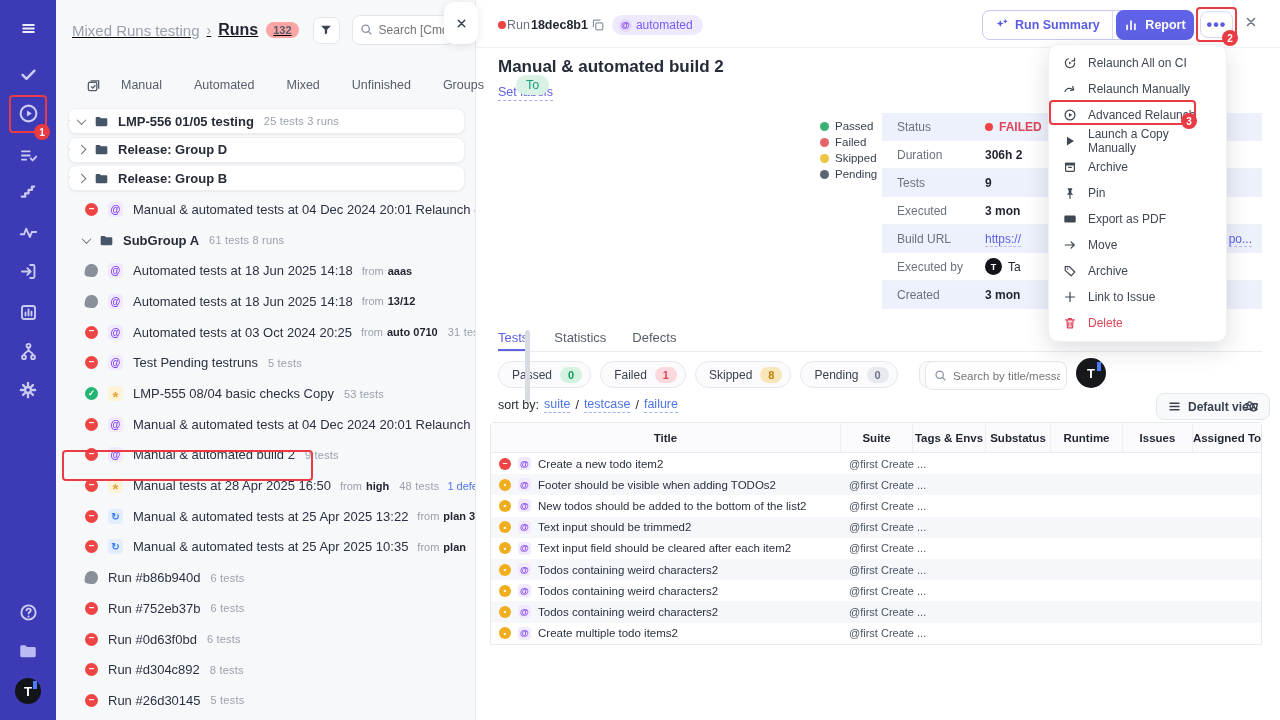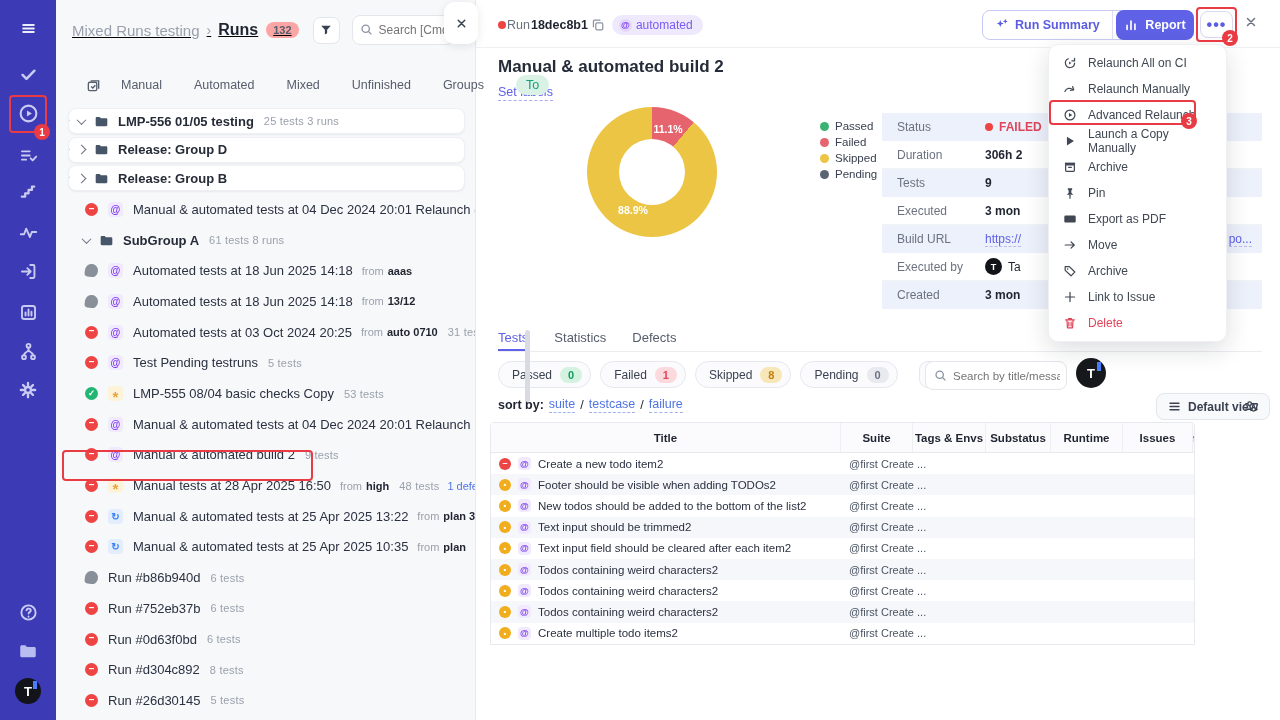--- a/index.html
+++ b/index.html
@@ -111,27 +111,27 @@
   .cc-gray { background:#e8eaef; color:#6b7280; }
   .chip.bubble { margin-left:12px; padding:0 12px; gap:9px; border-radius:9px; }
   .chip-search { position:absolute; left:449px; top:361px; }
   .chip-search input { width:142px; height:29px; border:1px solid #e3e6ea; border-radius:8px; font-size:11.5px; color:#3a4150; padding:0 6px 0 27px; outline:none; background:#fff; font-family:"Liberation Sans",sans-serif; }
   .chip-search svg { position:absolute; left:9px; top:8px; }
   .big-avatar { position:absolute; left:600px; top:358px; width:30px; height:30px; border-radius:50%; background:#16181c; color:#fff; font-weight:bold; font-size:13px; display:flex; align-items:center; justify-content:center; cursor:pointer; z-index:5; }
   .big-avatar i { position:absolute; right:5px; top:4px; width:4px; height:9px; background:#4a7dff; }
 
   
   .sort-row { position:absolute; left:22px; top:397px; font-size:12.5px; color:#1f2430; display:flex; align-items:center; gap:5px; }
-  .sort-row b { font-weight:bold; }
+  .sort-row b { font-weight:normal; }
   .sort-link { color:#4f74e3; border-bottom:1px dashed #9db3ee; cursor:pointer; padding-bottom:1px; }
   .view-btn { position:absolute; left:680px; top:393px; height:27px; border:1px solid #e3e6ea; background:#f8f9fb; border-radius:8px; display:flex; align-items:center; gap:7px; padding:0 11px; font-size:12px; font-weight:bold; color:#3a4150; cursor:pointer; }
   .sliders-ic { position:absolute; left:768px; top:399px; cursor:pointer; display:flex; }
 
   
-  .rtable { position:absolute; left:14px; top:422px; width:705px; border:1px solid #e7e9ee; border-radius:4px 4px 0 0; font-size:11.5px; }
+  .rtable { position:absolute; left:14px; top:422px; width:772px; border:1px solid #e7e9ee; border-radius:4px 4px 0 0; font-size:11.5px; }
   .rt-head { display:grid; grid-template-columns:350px 72px 73px 65px 72px 70px 1fr; background:#fbfbfd; border-bottom:1px solid #e7e9ee; height:30px; }
   .rt-head > div { display:flex; align-items:center; justify-content:center; font-weight:bold; color:#1f2430; border-right:1px solid #edeff3; overflow:hidden; white-space:nowrap; }
   .rt-head > div:last-child { border-right:none; }
   .rt-row { display:grid; grid-template-columns:350px 422px; height:21.2px; align-items:center; cursor:pointer; }
   .rt-row:nth-child(even) { background:#f6f7fb; }
   .rt-title { display:flex; align-items:center; gap:7px; padding-left:8px; color:#2a3140; white-space:nowrap; overflow:hidden; }
   .rt-suite { padding-left:8px; color:#4b5563; white-space:nowrap; overflow:hidden; font-size:11px; }
   .tst { width:12px; height:12px; border-radius:50%; flex:none; display:flex; align-items:center; justify-content:center; color:#fff; font-size:9px; font-weight:bold; }
   .tst-failed { background:#ee4444; } .tst-failed::after { content:"–"; margin-top:-1px; }
   .tst-skipped { background:#f0ad1e; } .tst-skipped::after { content:"•"; font-size:8px; }
@@ -541,24 +541,20 @@
     <div class="m-close">
         <svg width="14" height="14" viewBox="0 0 16 16" style="fill:none;stroke:#6b7280;stroke-width:1.7;stroke-linecap:round">
           <path d="M4 4l8 8M12 4l-8 8"></path>
         </svg>
       </div>
   </div>
 
   <div class="m-title">Manual &amp; automated build 2</div>
   <div class="set-labels">Set labels</div>
 
-  <div class="donut" id="donut" style="background: conic-gradient(rgb(229, 100, 110) 0%, rgb(229, 100, 110) 11.1%, rgb(236, 197, 69) 11.1%, rgb(236, 197, 69) 100%);">
-    <span class="donut-lbl" style="left:81px;top:22px">11.1%</span>
-    <span class="donut-lbl" style="left:46px;top:103px">88.9%</span>
-  </div>
   <div class="legend">
     <div class="lg-item">
         <span class="lg-dot" style="background:#3bb273"></span>
         <span>Passed</span>
       </div>
     <div class="lg-item">
         <span class="lg-dot" style="background:#e5646e"></span>
         <span>Failed</span>
       </div>
     <div class="lg-item">

